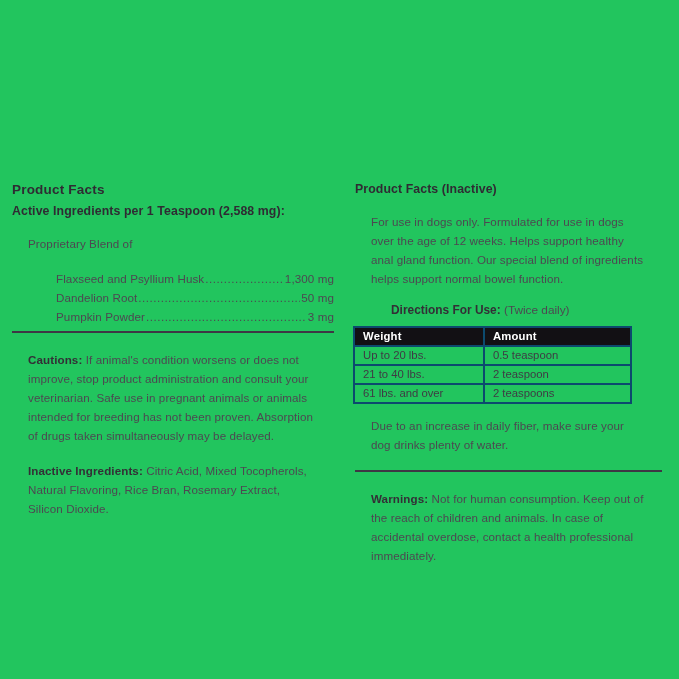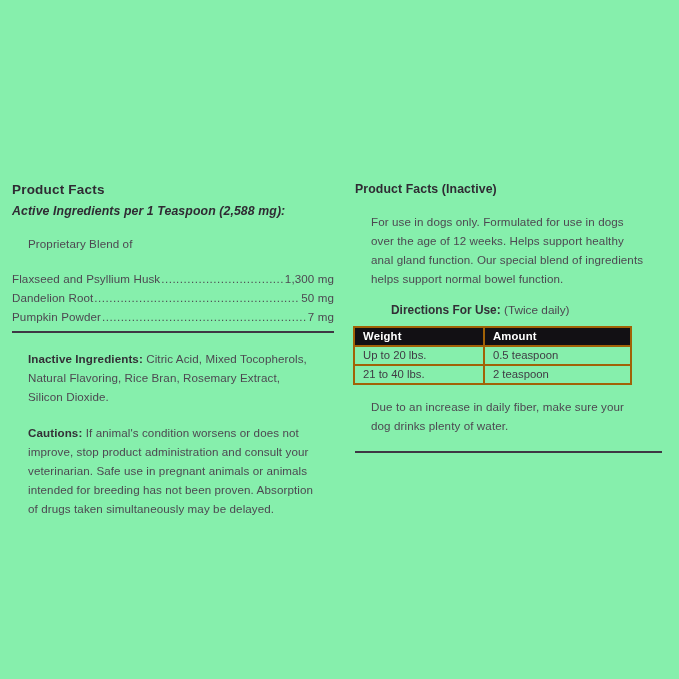--- a/index.html
+++ b/index.html
@@ -1,20 +1,20 @@
 <!DOCTYPE html>
 <html><head>
 <meta charset="utf-8">
 <style>
   html, body { margin: 0; padding: 0; }
   .page {
     position: relative;
     width: 679px;
     height: 679px;
-    background: #86efac;
+    background: #22c55e;
     font-family: "Liberation Sans", "DejaVu Sans", sans-serif;
     color: #4d4851;
     overflow: hidden;
   }
   .col { position: absolute; top: 183px; }
   .col-left  { left: 12px;  width: 322px; }
   .col-right { left: 355px; width: 307px; }
 
   .pf-title {
     margin: 0 0 8px 0;
@@ -24,37 +24,37 @@
     color: #2f2b33;
     letter-spacing: 0.2px;
   }
   .sub-heading {
     margin: 0 0 9px 0;
     font-size: 12.3px;
     line-height: 13px;
     font-weight: 700;
     color: #2f2b33;
     letter-spacing: 0.1px;
-    font-style: italic;
   }
   .body-text {
     margin: 16px;
     font-size: 11.6px;
     line-height: 19px;
     white-space: pre-line;
     letter-spacing: 0.1px;
   }
   .body-text b, .inline-label { font-weight: 700; color: #332f36; }
 
   .ing-row {
     display: flex;
     align-items: center;
     font-size: 11.6px;
     line-height: 19px;
     letter-spacing: 0.1px;
+    margin-left: 44px;
   }
   .ing-name, .ing-amt { white-space: nowrap; }
   .dots {
     flex: 1;
     overflow: hidden;
     white-space: nowrap;
     margin: 0 1px;
     letter-spacing: 0.5px;
   }
   .dots::after {
@@ -87,21 +87,21 @@
   }
   .directions-line .inline-label { font-size: 11.9px; padding-left: 36px; }
 
   table.dosage {
     border-collapse: collapse;
     margin: 9px 0 0 -2px;
     width: 279px;
     table-layout: fixed;
   }
   table.dosage th, table.dosage td {
-    border: 2px solid #a16207;
+    border: 2px solid #0c4a6e;
     font-size: 11.3px;
     line-height: 13px;
     padding: 2px 8px;
   }
   table.dosage th {
     background: #121014;
     color: #ffffff;
     font-weight: 700;
     letter-spacing: 0.2px;
   }
@@ -131,34 +131,34 @@
       <span class="ing-amt">1,300 mg</span>
     </div>
     <div class="ing-row">
       <span class="ing-name">Dandelion Root</span>
       <span class="dots"></span>
       <span class="ing-amt">50 mg</span>
     </div>
     <div class="ing-row">
       <span class="ing-name">Pumpkin Powder</span>
       <span class="dots"></span>
-      <span class="ing-amt">7 mg</span>
+      <span class="ing-amt">3 mg</span>
     </div>
 
     <hr class="divider">
-
-    <p class="body-text"><b class="inline-label">Inactive Ingredients:</b> <span>Citric Acid, Mixed Tocopherols,
-Natural Flavoring, Rice Bran, Rosemary Extract,
-Silicon Dioxide.</span></p>
 
     <p class="body-text cautions"><b class="inline-label">Cautions:</b> <span>If animal's condition worsens or does not
 improve, stop product administration and consult your
 veterinarian. Safe use in pregnant animals or animals
 intended for breeding has not been proven. Absorption
 of drugs taken simultaneously may be delayed.</span></p>
+
+    <p class="body-text"><b class="inline-label">Inactive Ingredients:</b> <span>Citric Acid, Mixed Tocopherols,
+Natural Flavoring, Rice Bran, Rosemary Extract,
+Silicon Dioxide.</span></p>
   </div>
 
   <div class="col col-right">
     <h3 class="pfc-title">Product Facts (Inactive)</h3>
 
     <p class="body-text">For use in dogs only. Formulated for use in dogs
 over the age of 12 weeks. Helps support healthy
 anal gland function. Our special blend of ingredients
 helps support normal bowel function.</p>
 
@@ -173,23 +173,31 @@
       </thead>
       <tbody>
         <tr>
           <td class="w-cell">Up to 20 lbs.</td>
           <td class="a-cell">0.5 teaspoon</td>
         </tr>
         <tr>
           <td class="w-cell">21 to 40 lbs.</td>
           <td class="a-cell">2 teaspoon</td>
         </tr>
+        <tr>
+          <td class="w-cell">61 lbs. and over</td>
+          <td class="a-cell">2 teaspoons</td>
+        </tr>
       </tbody>
     </table>
 
     <p class="body-text fiber-note">Due to an increase in daily fiber, make sure your
 dog drinks plenty of water.</p>
 
     <hr class="divider-right">
 
+    <p class="body-text warnings"><b class="inline-label">Warnings:</b> <span>Not for human consumption. Keep out of
+the reach of children and animals. In case of
+accidental overdose, contact a health professional
+immediately.</span></p>
   </div>
 
 </div>
 
 </body></html>

